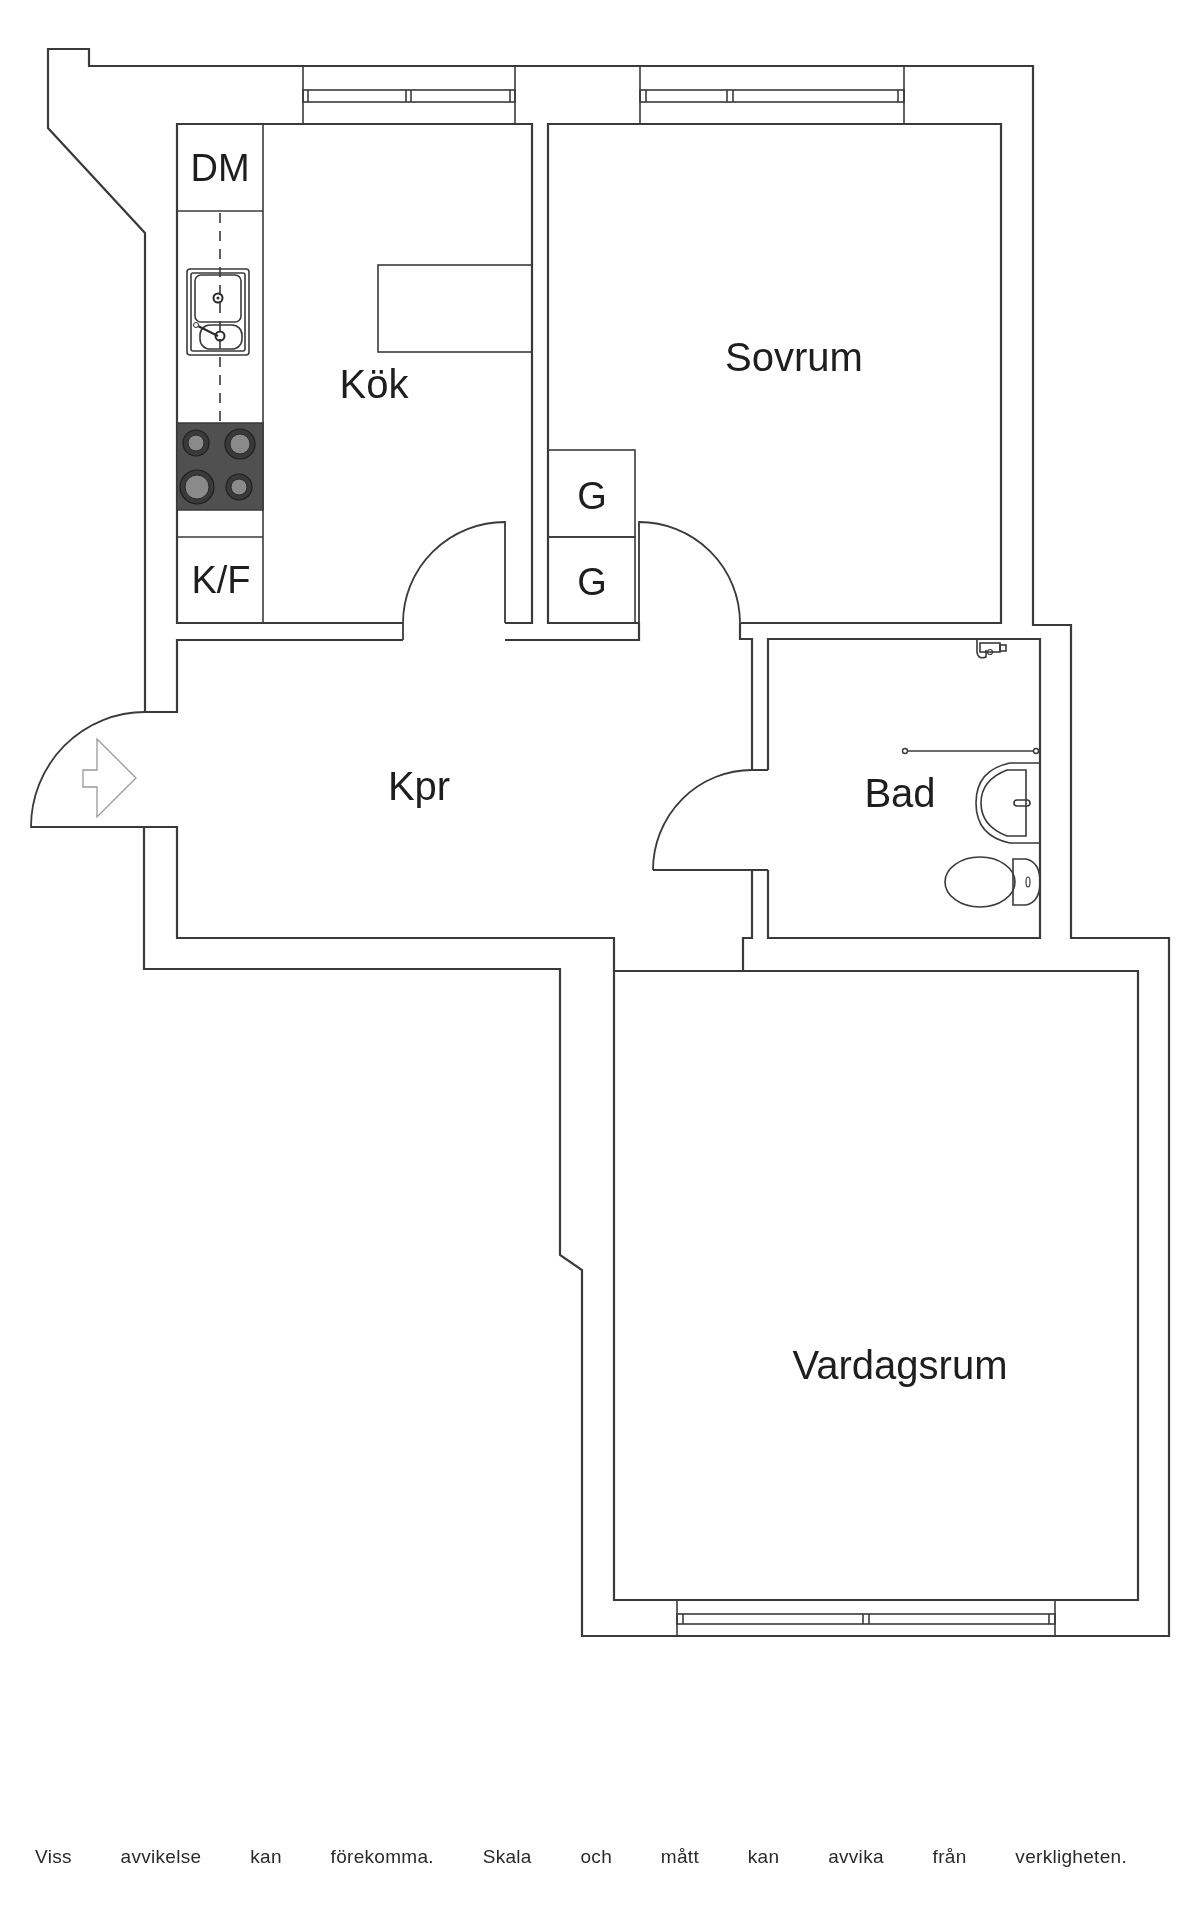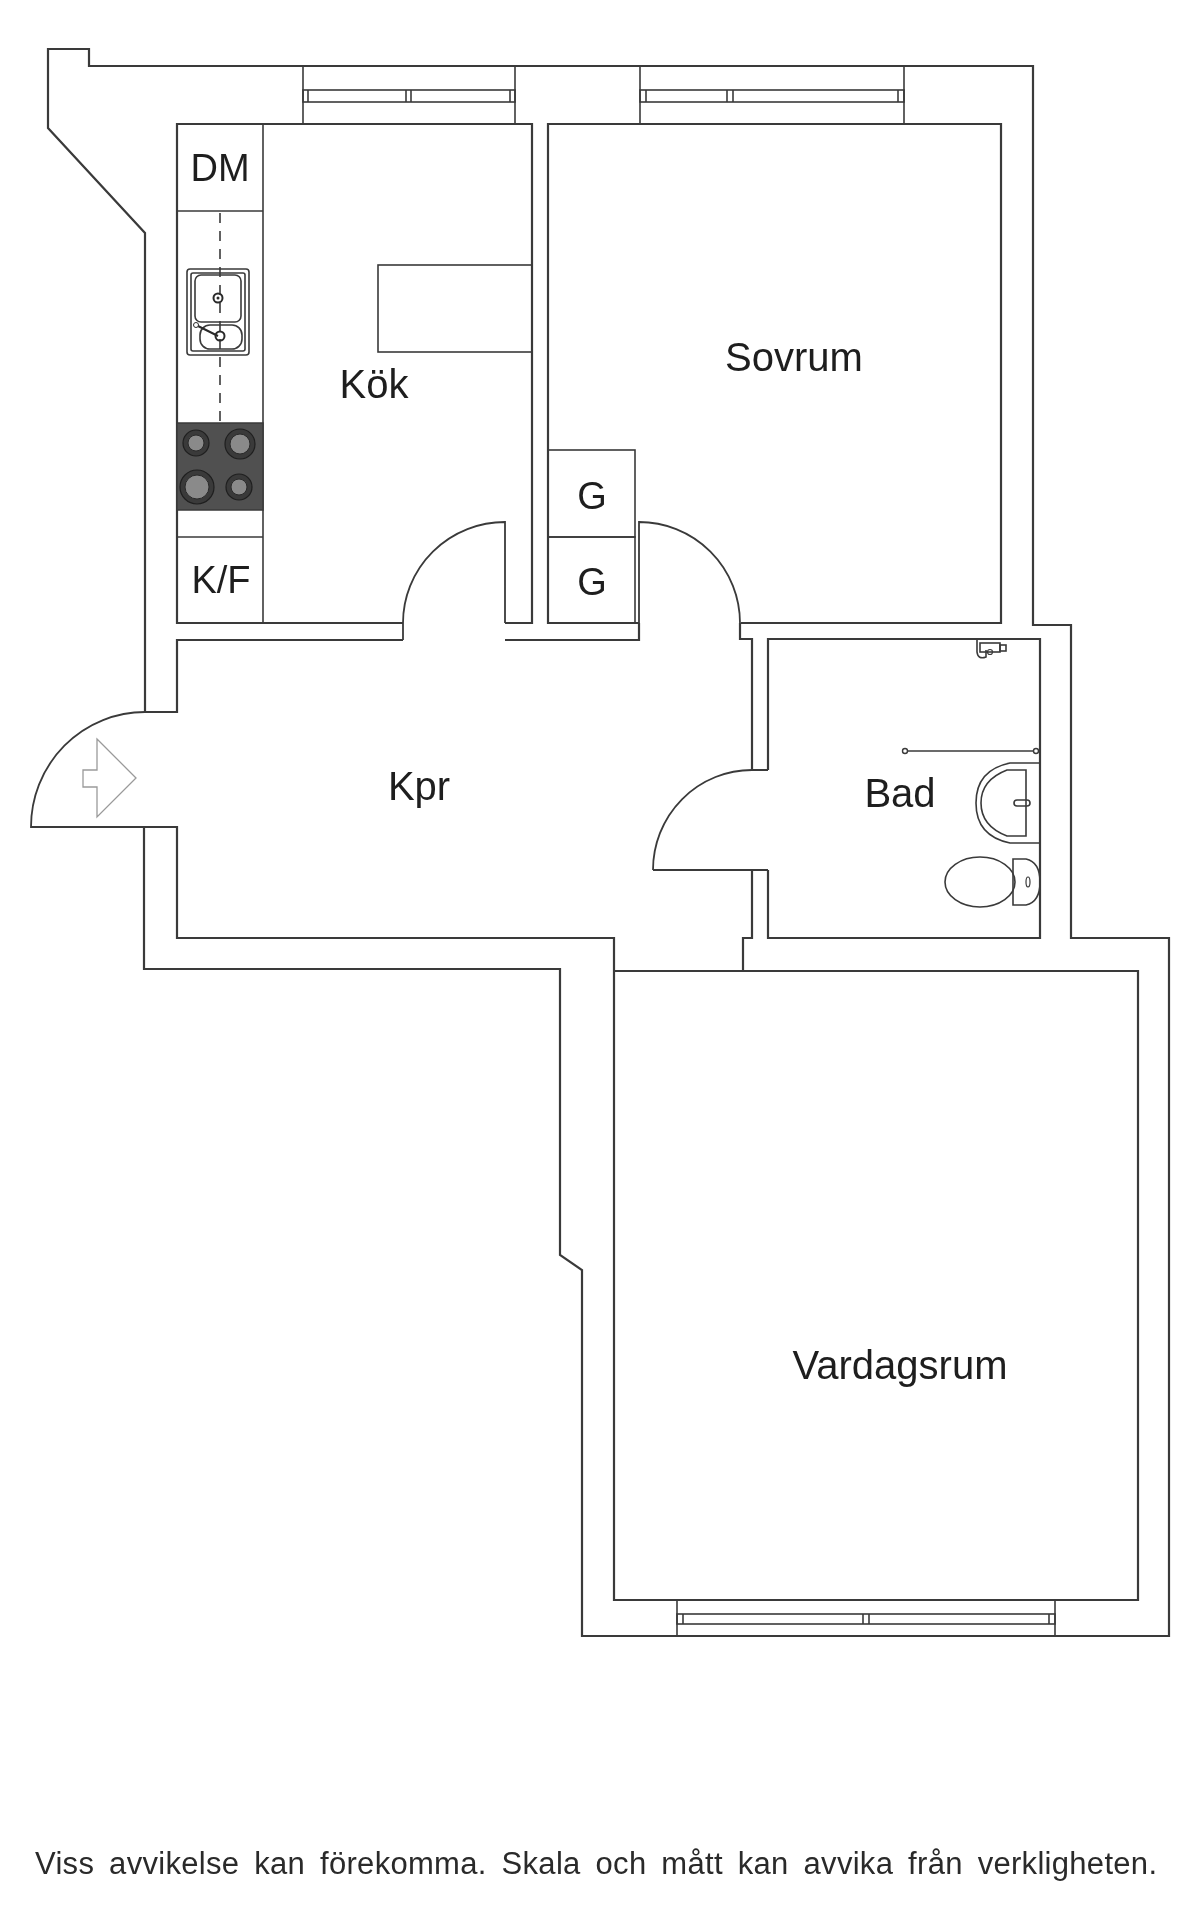--- a/index.html
+++ b/index.html
@@ -8,21 +8,21 @@
   .wall { fill: none; stroke: #3a3a3a; stroke-width: 2.2; stroke-linejoin: miter; }
   .thin { fill: none; stroke: #3a3a3a; stroke-width: 1.6; }
   .door { fill: none; stroke: #3a3a3a; stroke-width: 1.8; }
   .dash { fill: none; stroke: #3a3a3a; stroke-width: 1.6; stroke-dasharray: 10 8; }
   .arrow { fill: none; stroke: #9a9a9a; stroke-width: 1.3; }
   .room-label { font-family: "Liberation Sans", sans-serif; font-size: 40px; fill: #1e1e1e; }
   .fix-label { font-family: "Liberation Sans", sans-serif; font-size: 38px; fill: #1e1e1e; }
   .stove-bg { fill: #505050; stroke: #3a3a3a; stroke-width: 1.5; }
   .burner-o { fill: #3a3a3a; stroke: #1f1f1f; stroke-width: 1.2; }
   .burner-i { fill: #8a8a8a; stroke: #2a2a2a; stroke-width: 1; }
-  #disclaimer { position: absolute; left: 35px; top: 1846px; width: 1092px; font-size: 31px; color: #2a2a2a; text-align: justify; text-align-last: justify; white-space: nowrap; word-spacing: 6px; letter-spacing: 0.3px; }
+  #disclaimer { position: absolute; left: 35px; top: 1846px; width: 1092px; font-size: 19px; color: #2a2a2a; text-align: justify; text-align-last: justify; white-space: nowrap; word-spacing: 6px; letter-spacing: 0.3px; }
 </style>
 </head>
 <body>
 
 <svg id="plan" width="1202" height="1926" viewBox="0 0 1202 1926" xmlns="http://www.w3.org/2000/svg">
 
   <path class="wall" d="M145,712 L145,233 L48,128 L48,49 L89,49 L89,66 L1033,66 L1033,625 L1071,625 L1071,938 L1169,938 L1169,1636 L582,1636 L582,1270 L560,1255 L560,969 L144,969 L144,827"></path>
 
   <g>
     <line class="thin" x1="303" y1="66" x2="303" y2="124"></line>

